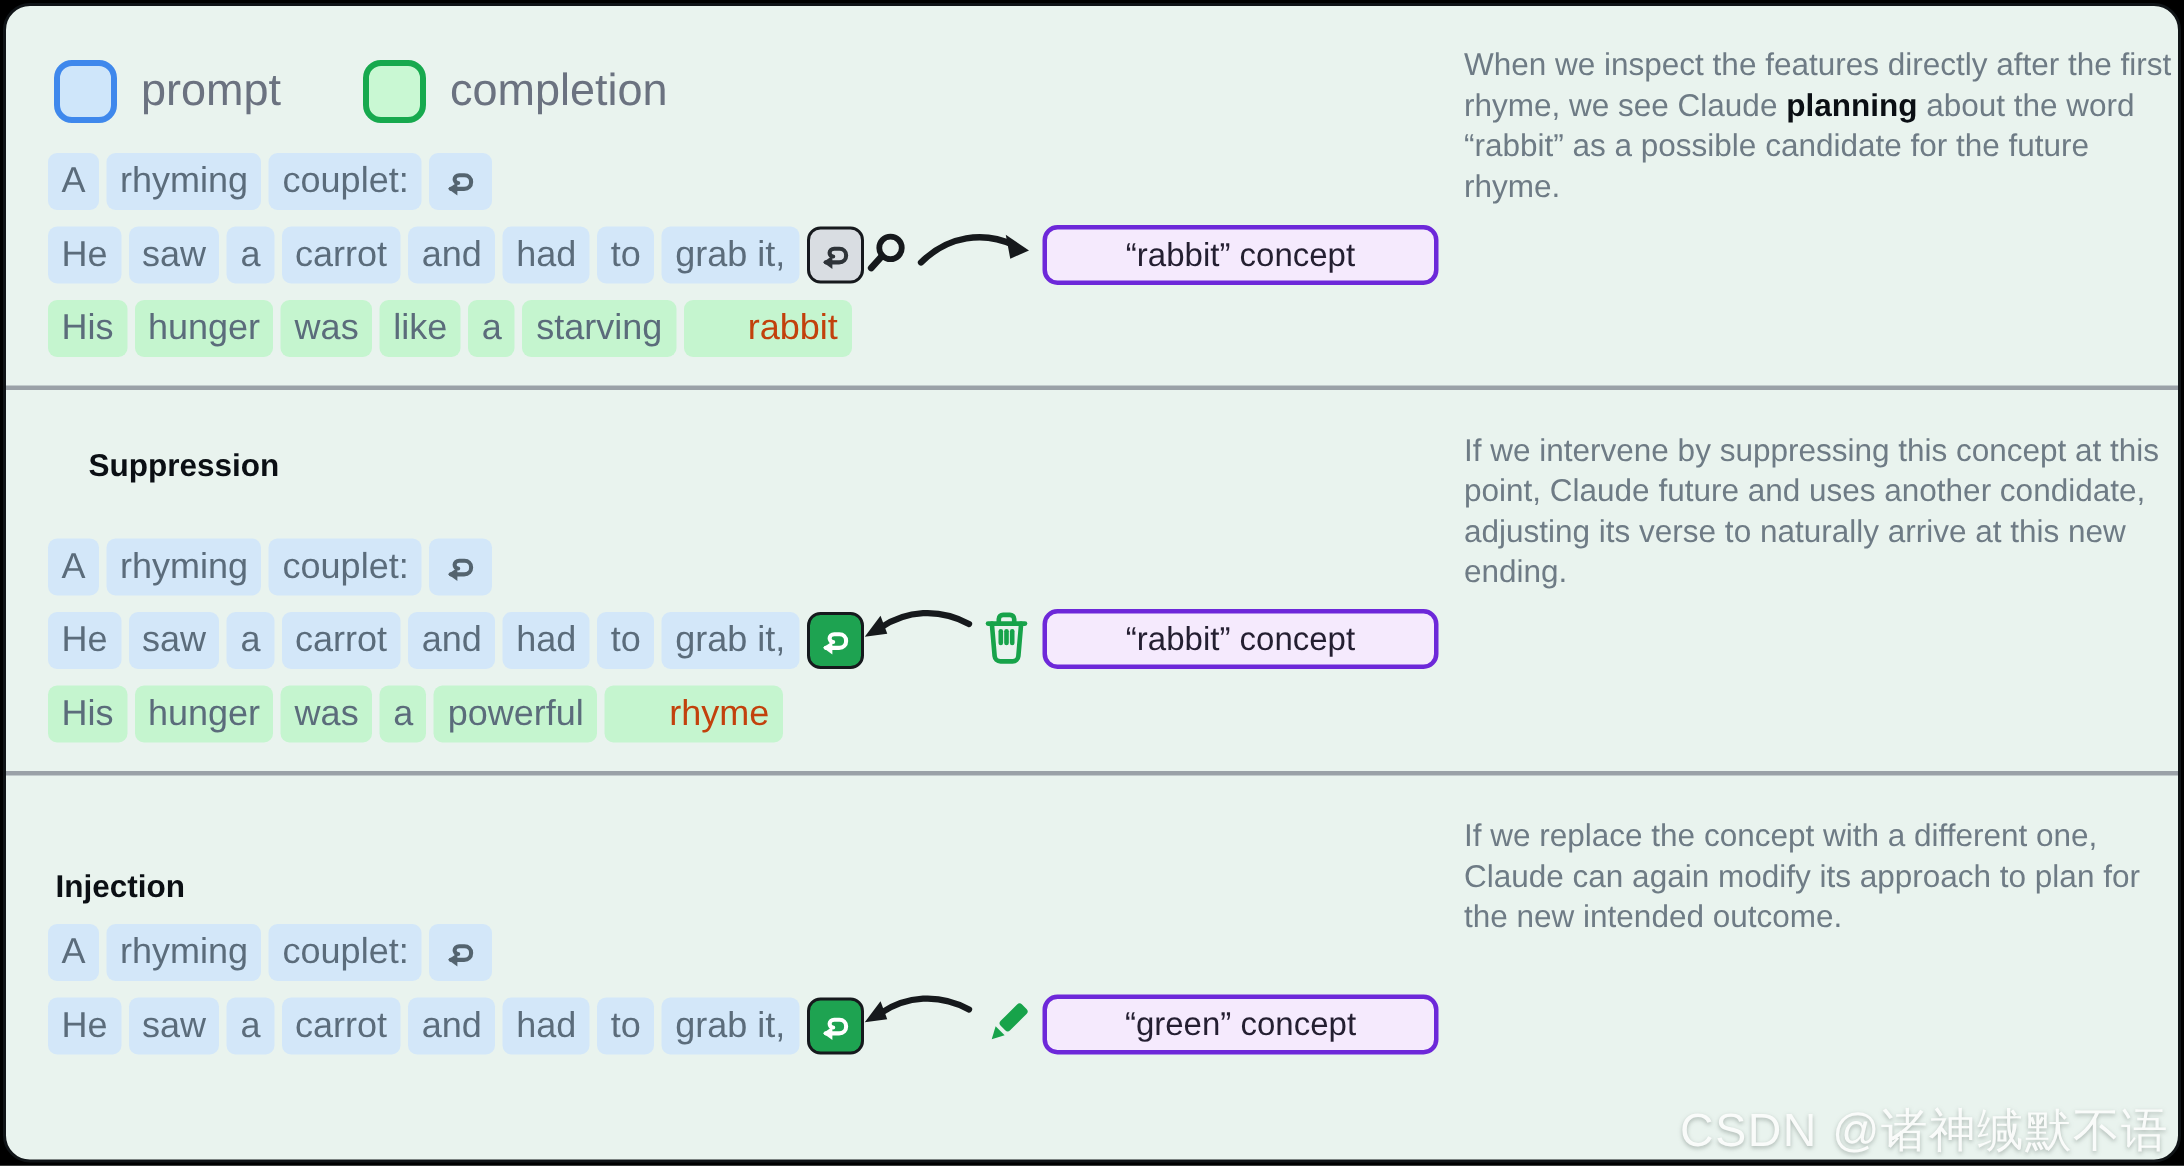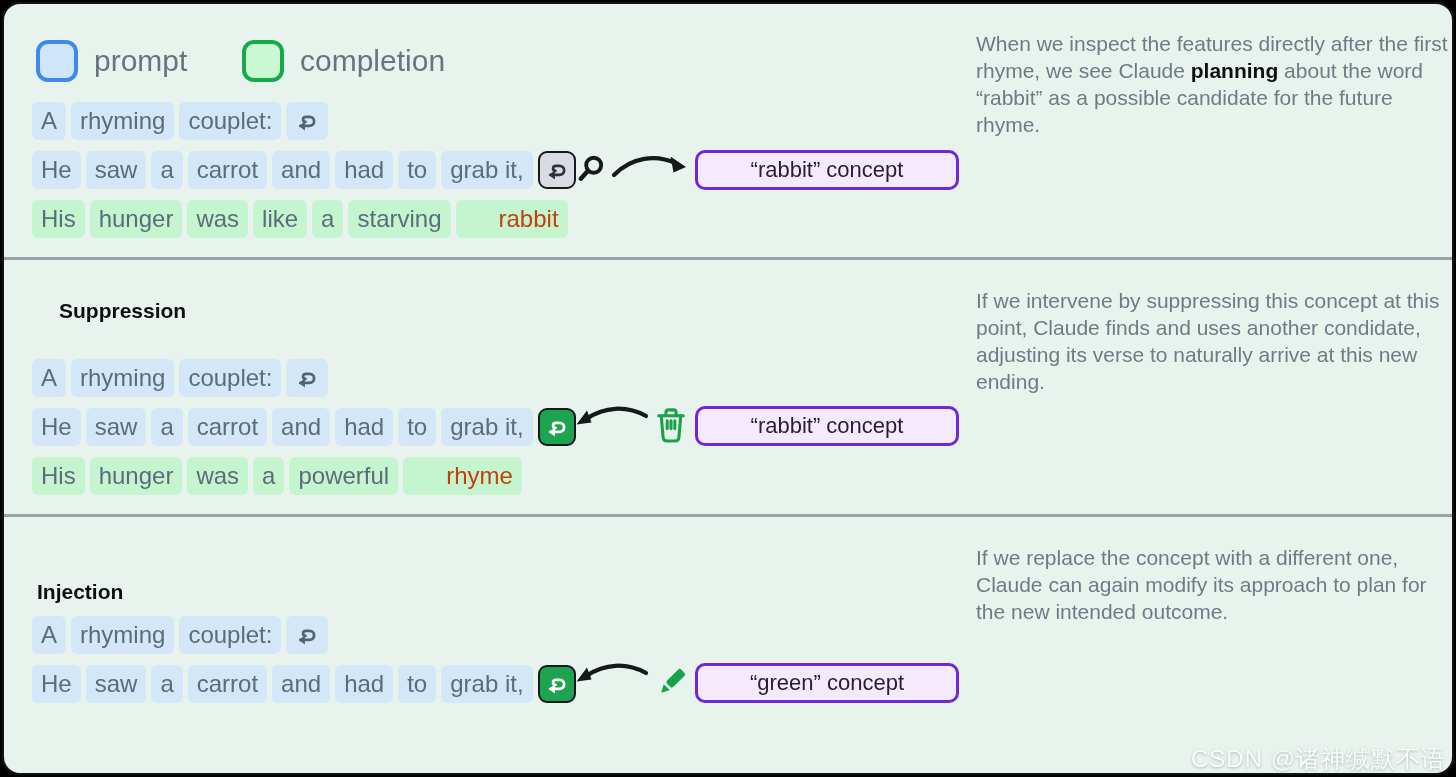--- a/index.html
+++ b/index.html
@@ -29,21 +29,21 @@
   
   .sec-heading{font-size:21px;font-weight:700;color:#0b0f14;}
   .note{font-size:21px;line-height:27px;color:#6e7b85;margin:0;}
   .note b{color:#0b0f14;}
   
   .concept{width:258px;height:34px;border:3px solid #6d28d9;border-radius:10px;background:#f5eafd;
     display:flex;align-items:center;justify-content:center;font-size:22px;font-weight:500;color:#241f31;text-align:center;}
   .divider{position:absolute;left:0;width:100%;height:3px;background:#9aa1a7;}
   .icon-green{color:#17a34a;}
   .icon-dark{color:#16191c;}
-  #watermark{position:absolute;right:10px;bottom:2px;font-size:24px;letter-spacing:1px;
+  #watermark{position:absolute;right:10px;bottom:2px;font-size:31px;letter-spacing:1px;
     color:rgba(252,253,252,0.95);text-shadow:0 1px 3px rgba(150,162,156,0.75);z-index:5;}
 </style>
 </head>
 <body>
 
 <svg width="0" height="0" style="position:absolute">
   <defs>
     <g id="ret-glyph">
       <path d="M5 15.5 H13.2 C15.9 15.5 17.5 13.7 17.5 11.3 C17.5 8.9 15.8 7.2 13.4 7.2 H10.2 C8.5 7.2 7.4 8.2 7.4 9.7 C7.4 11 8.3 11.9 9.6 11.9" fill="none" stroke="currentColor" stroke-width="2.5" stroke-linecap="round"></path>
       <path d="M9.1 11.4 L3.4 15.5 L9.1 19.6 Z" fill="currentColor"></path>
@@ -132,21 +132,21 @@
       <path d="M11 8 V5.5 C11 3.8 12.2 2.8 13.8 2.8 H18.2 C19.8 2.8 21 3.8 21 5.5 V8"></path>
       <path d="M6.5 8.5 L8.3 29.5 C8.5 31.6 10 33 12.1 33 H19.9 C22 33 23.5 31.6 23.7 29.5 L25.5 8.5"></path>
       <path d="M12.3 13.5 V21"></path>
         <path d="M16 13.5 V21"></path>
         <path d="M19.7 13.5 V21"></path>
     </svg>
   </span>
   <div class="abs concept" style="left:691px;top:402px;">“rabbit” concept</div>
 
   <p class="note abs" style="left:972px;top:283px;width:478px;">
-    <span>If we intervene by suppressing this concept at this point, Claude finds and uses another condidate, adjusting its verse to naturally arrive at this new ending.</span><b></b><span></span>
+    <span>If we intervene by suppressing this concept at this point, Claude future and uses another condidate, adjusting its verse to naturally arrive at this new ending.</span><b></b><span></span>
   </p>
 
   <div class="divider" style="top:510px;"></div>
 
   <div class="abs sec-heading" style="left:33px;top:552px;margin-top:24px;">Injection</div>
 
   <div class="trow" style="left:28px;top:612px;">
     <span class="tokens"><span class="tok prompt">A</span><span class="tok prompt">rhyming</span><span class="tok prompt">couplet:</span></span>
     <span class="glyph-tile">
       <svg width="24" height="24" viewBox="0 0 22 22">

